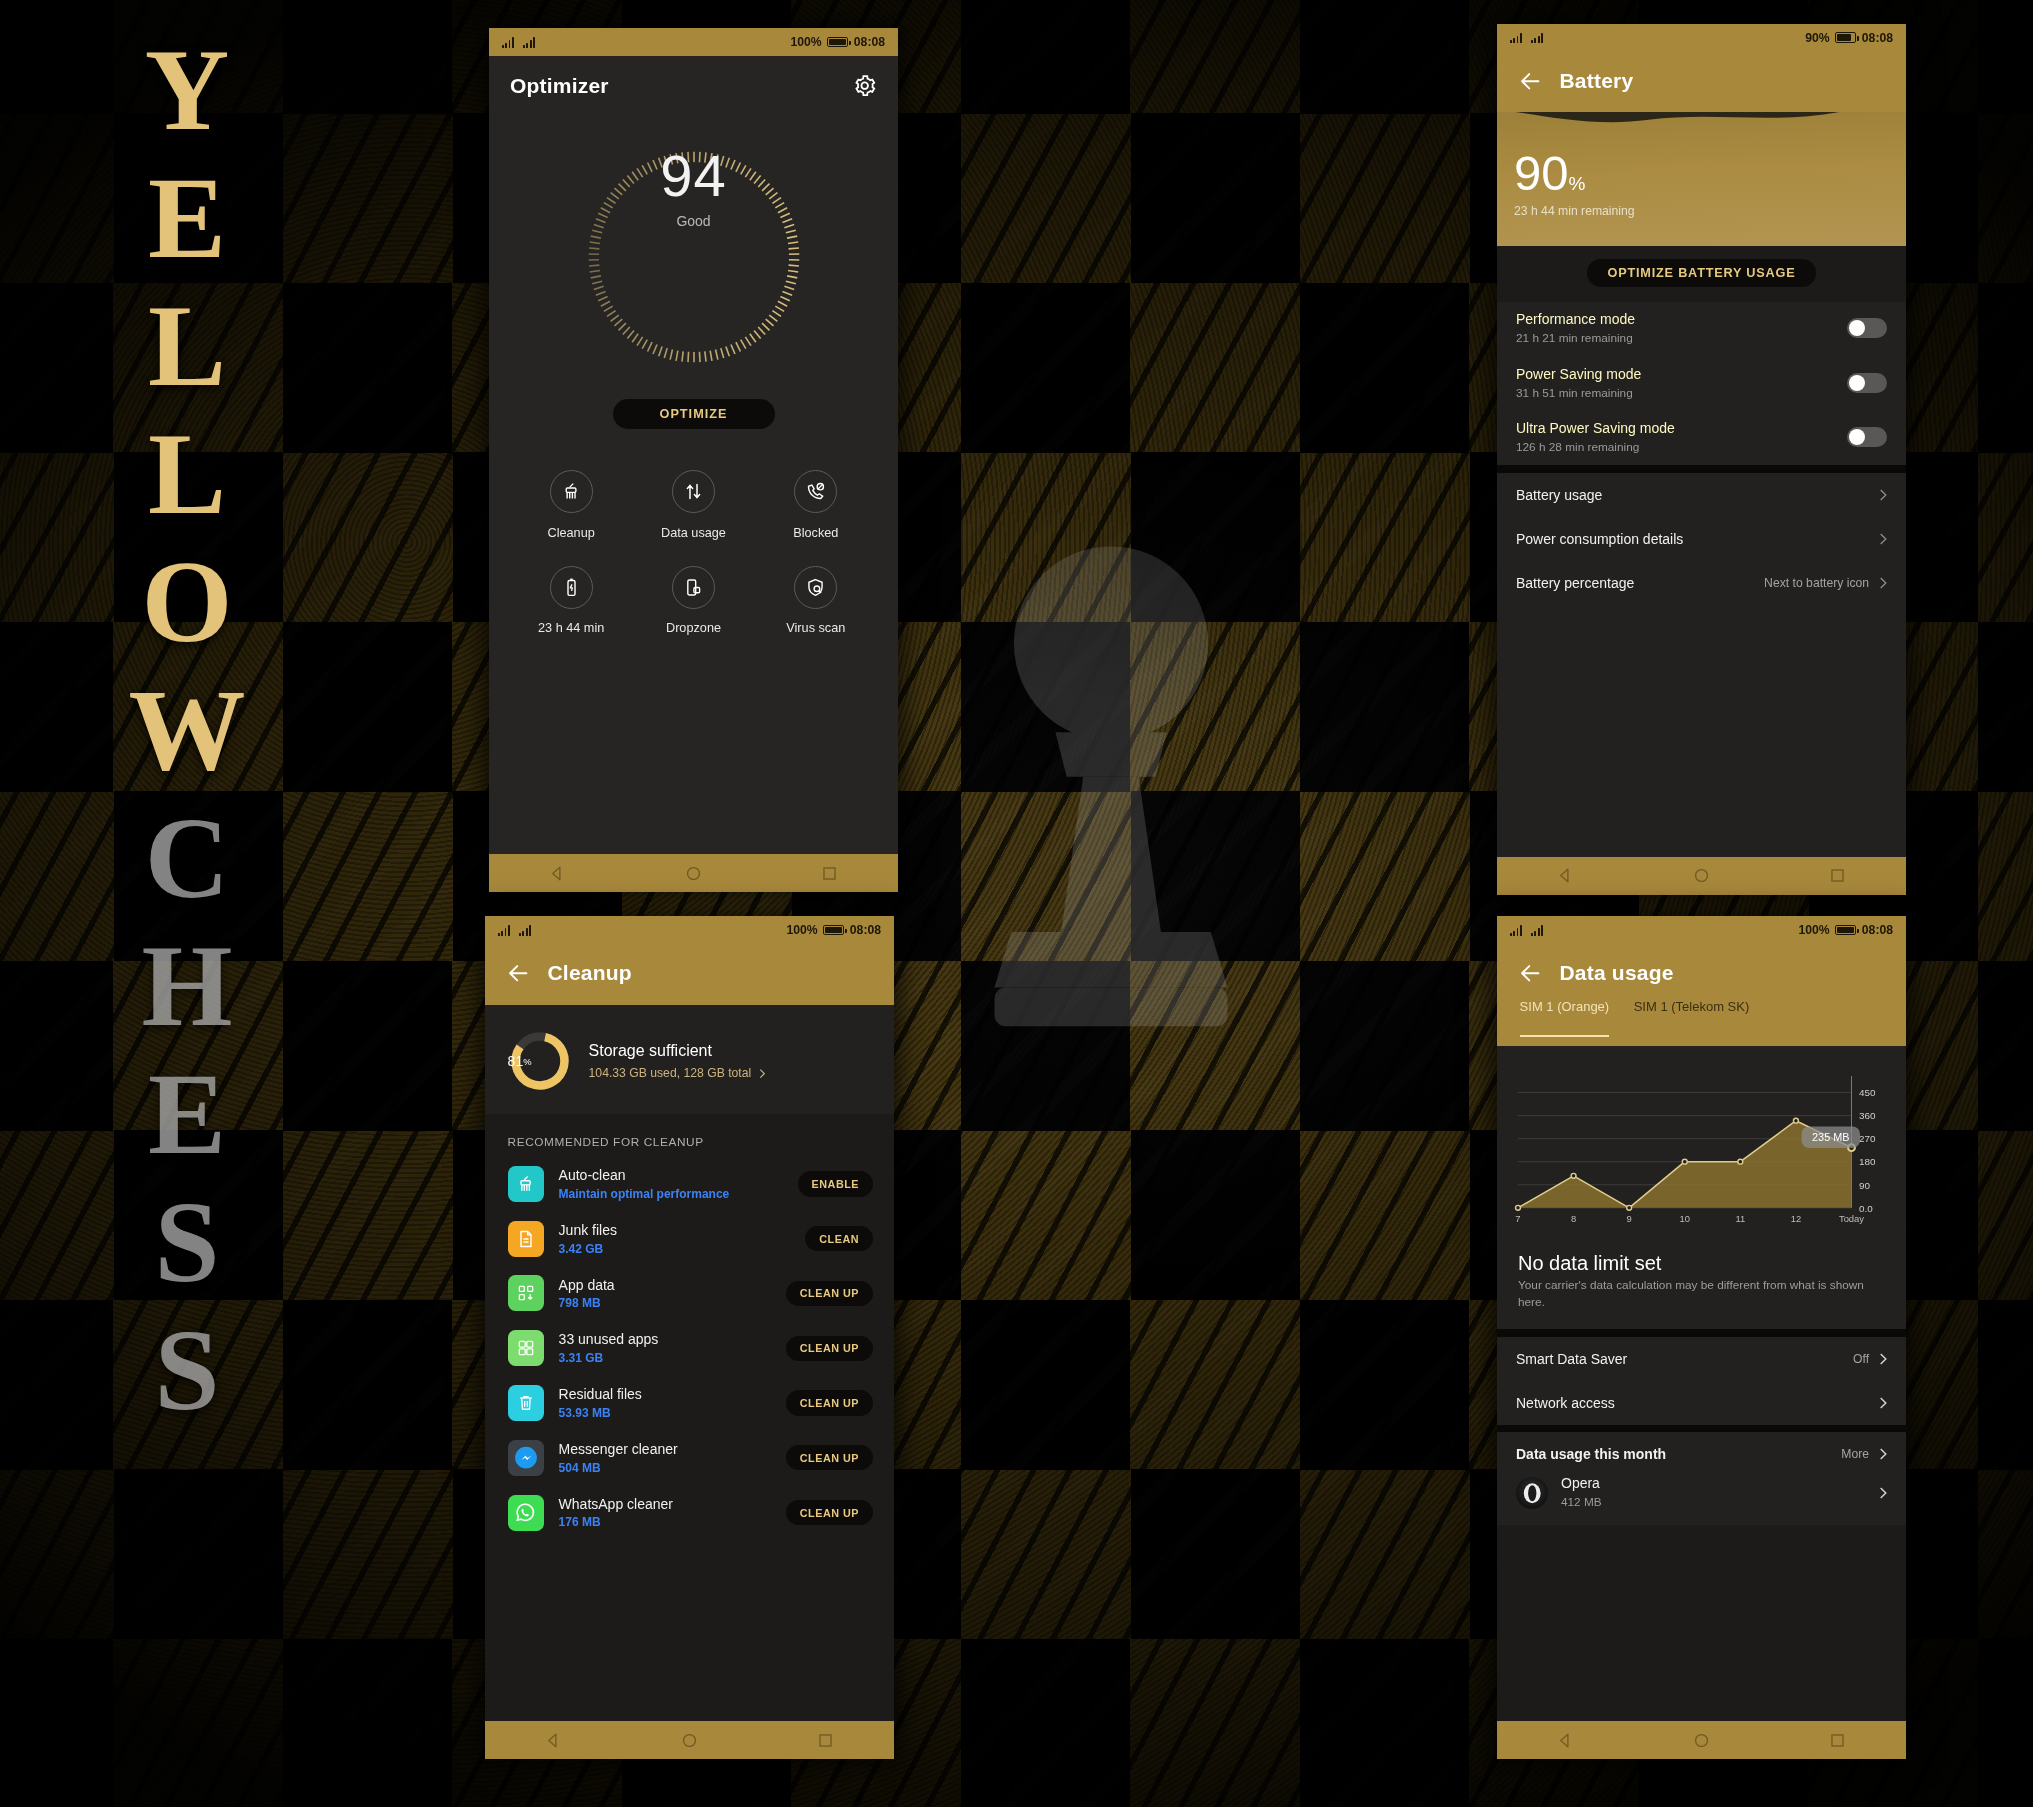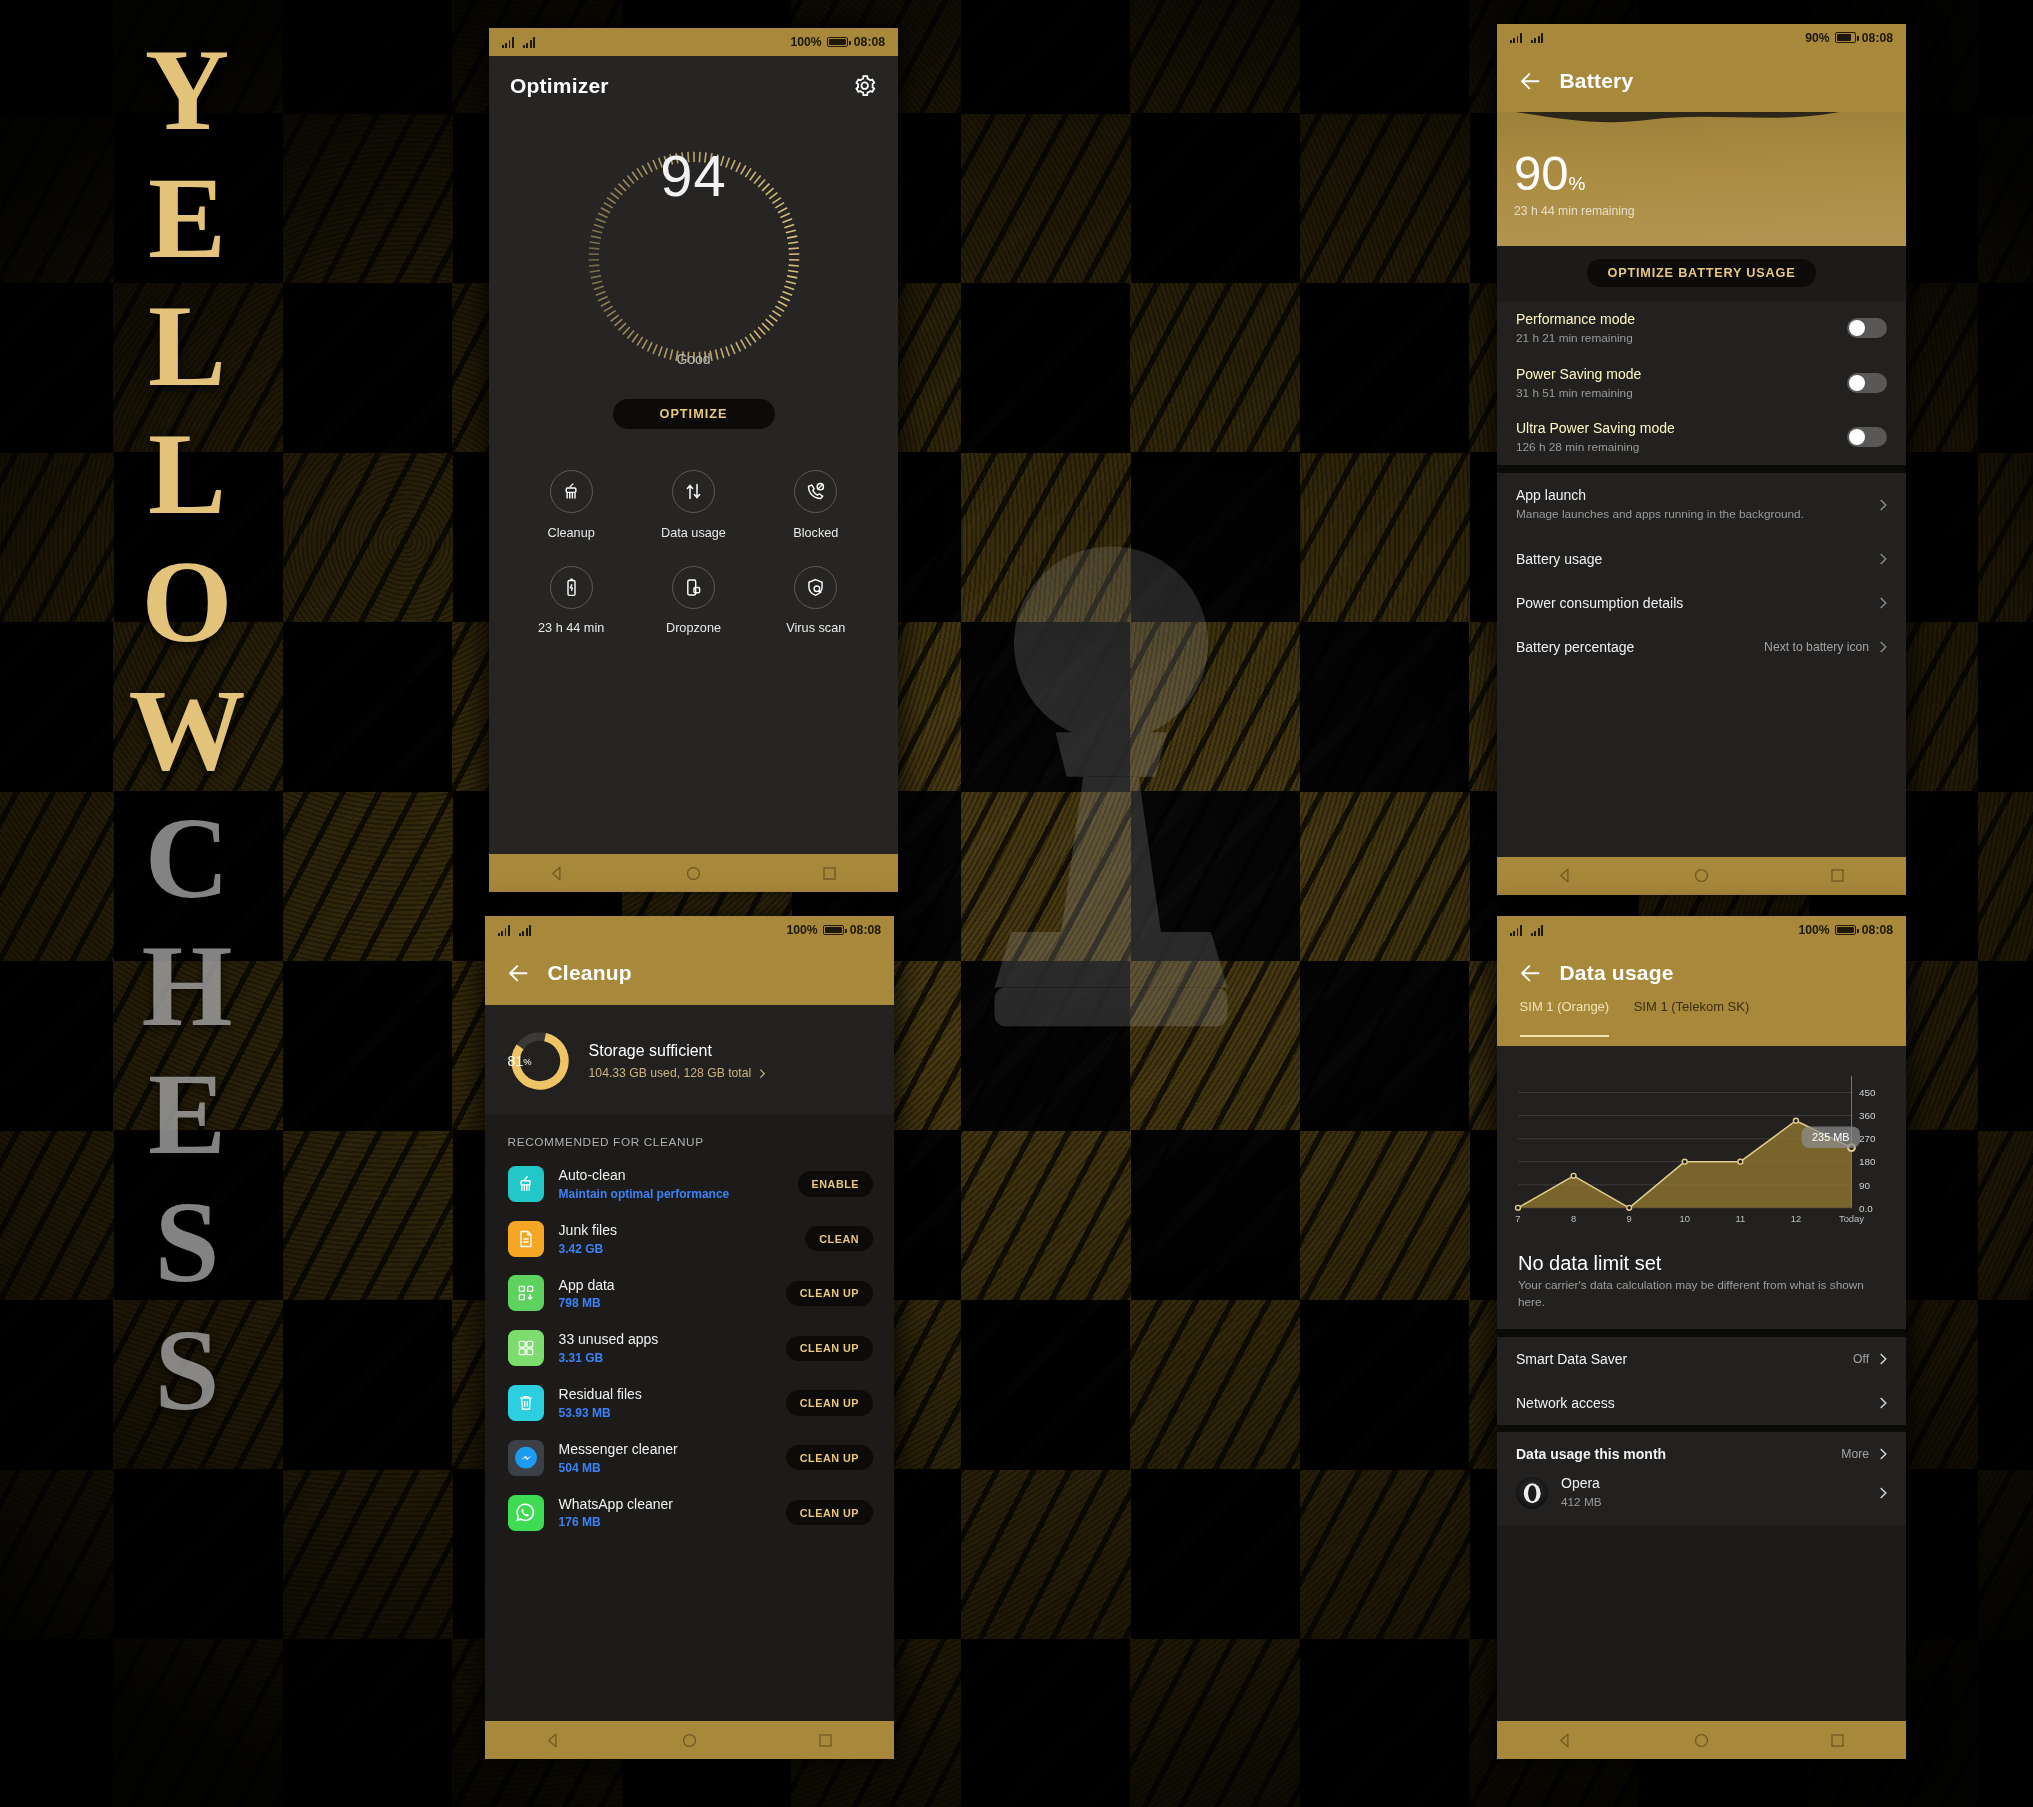--- a/index.html
+++ b/index.html
@@ -108,21 +108,21 @@
   
   .navbar {
     flex: 0 0 38px; background:#a8883b;
     display:flex; align-items:center; justify-content:space-around;
   }
   .navbar svg { opacity:.92; }
 
   
   .opt-body { flex:1; background:#262523; position:relative; display:flex; flex-direction:column; align-items:center; }
   .dial { position:relative; width:220px; height:220px; margin-top:30px; }
-  .dial .num { position:absolute; inset:0; display:flex; flex-direction:column; align-items:center; justify-content:space-between; }
+  .dial .num { position:absolute; inset:0; display:flex; flex-direction:column; align-items:center; justify-content:flex-start; }
   .dial .num b { font-size:58px; font-weight:400; color:#f2f2f2; line-height:1; letter-spacing:0.9px;}
   .dial .num span { font-size:14px; color:#b9b9b9; margin-top:7.5px; }
   .optimize-btn {
     margin-top: 32px; width: 162px; height: 30px; border-radius:15px;
     background:#0c0b0a; color:#e8c97f; font-size:12.7px; font-weight:700; letter-spacing:1px;
     display:flex; align-items:center; justify-content:center; border:none; cursor:pointer;
   }
   .tiles { margin-top: 41px; width:100%; padding: 0 21px; display:grid; grid-template-columns:repeat(3,1fr); row-gap: 26px; }
   .tile { display:flex; flex-direction:column; align-items:center; gap:12.2px; cursor:pointer;}
   .tile .circ {
@@ -539,29 +539,20 @@
           </div>
           <span class="toggle">
               <i></i>
             </span>
         </div>
 
         <div class="divider-blk"></div>
 
         <div class="list-row">
           <div class="lr-main">
-            <div class="lr-t">App launch</div>
-            <div class="lr-s">Manage launches and apps running in the background.</div>
-          </div>
-          <svg class="chev" viewBox="0 0 10 16" fill="none" stroke="#8b8b8b" stroke-width="1.6">
-              <path d="M2 2l6 6-6 6"></path>
-            </svg>
-        </div>
-        <div class="list-row">
-          <div class="lr-main">
               <div class="lr-t">Battery usage</div>
             </div>
           <svg class="chev" viewBox="0 0 10 16" fill="none" stroke="#8b8b8b" stroke-width="1.6">
               <path d="M2 2l6 6-6 6"></path>
             </svg>
         </div>
         <div class="list-row">
           <div class="lr-main">
               <div class="lr-t">Power consumption details</div>
             </div>

